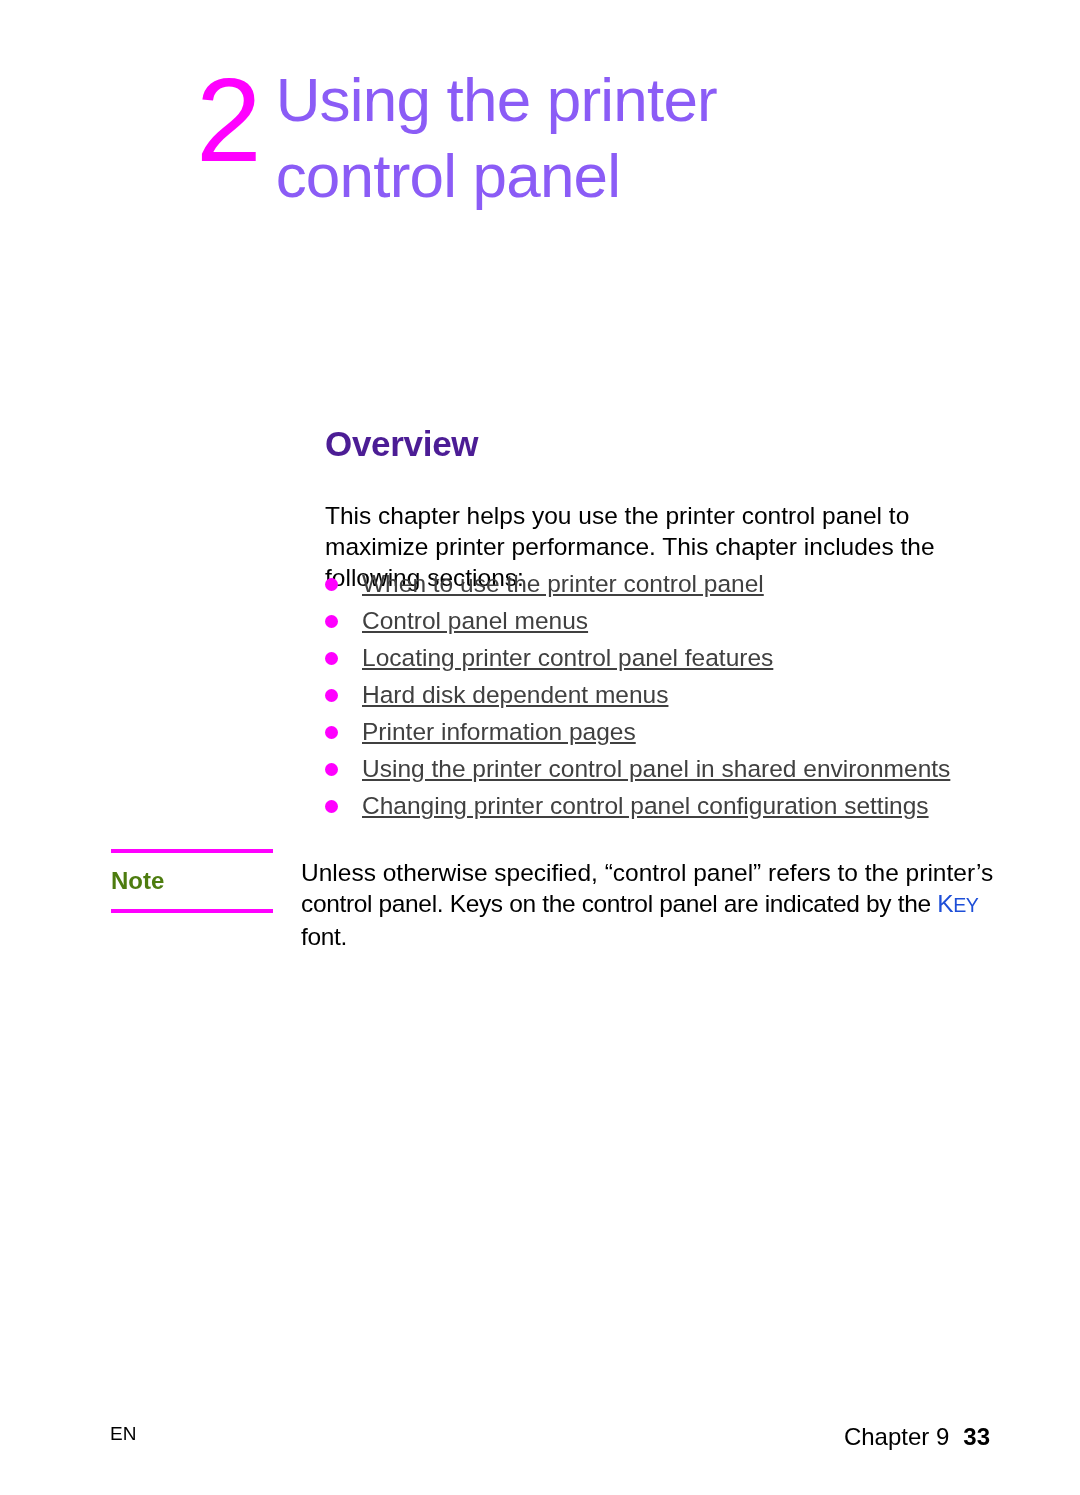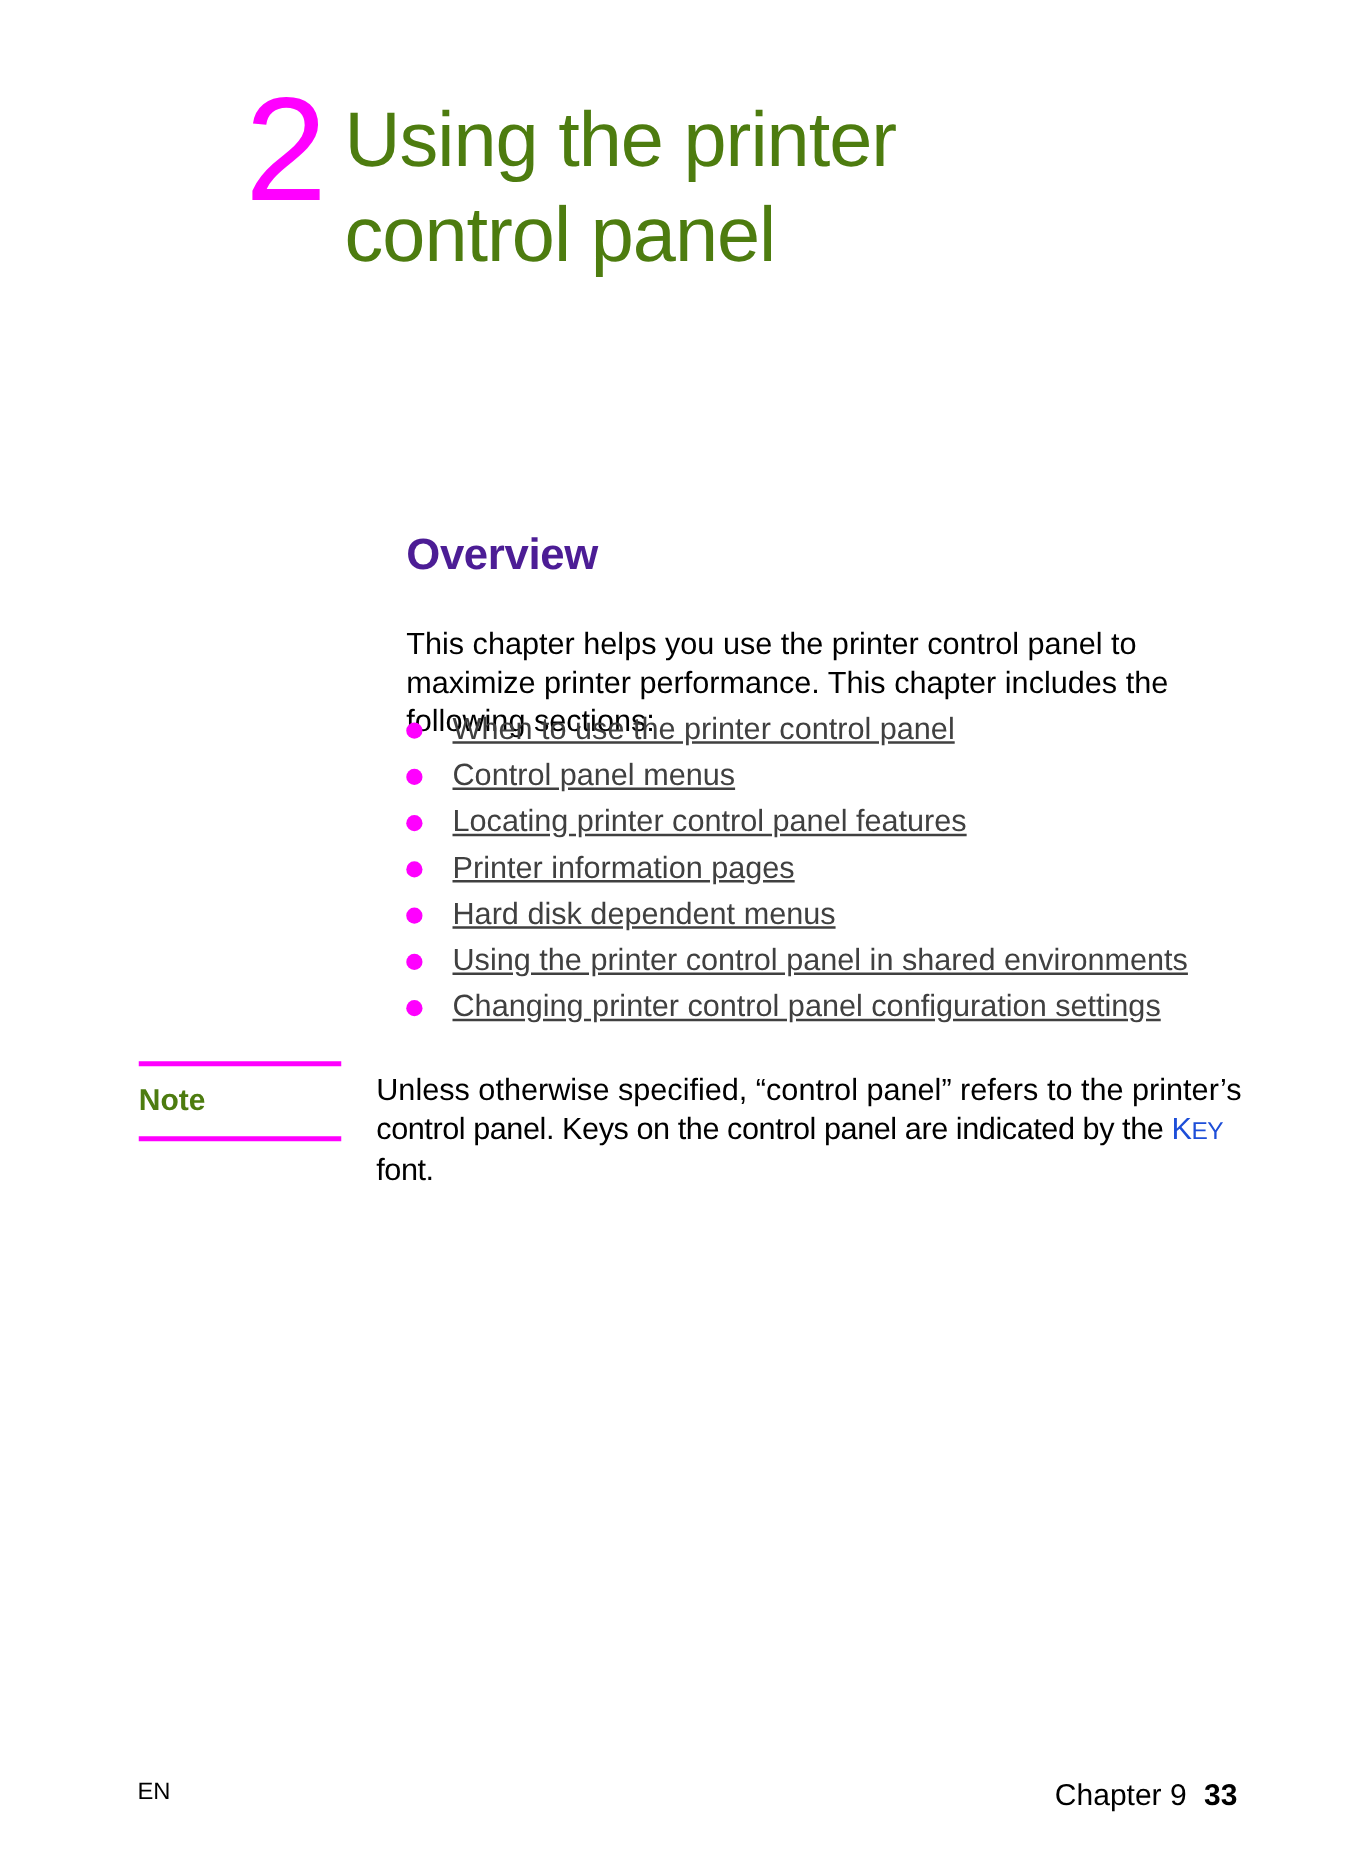--- a/index.html
+++ b/index.html
@@ -31,27 +31,26 @@
   .chapter-number {
     color: #ff00ff;
     font-size: 118px;
     line-height: 0.93;
     font-weight: 400;
     letter-spacing: -2px;
     margin-right: 16px;
     margin-top: 4px;
   }
   .chapter-title {
-    color: #4d7c0f;
+    color: #8b5cf6;
     font-size: 62px;
     line-height: 1.22;
     font-weight: 400;
     letter-spacing: -0.8px;
     max-width: 560px;
-    margin-top: 13px;
   }
 
   
   .overview-heading {
     position: absolute;
     left: 325px;
     top: 424px;
     color: #4c1d95;
     font-size: 35px;
     font-weight: bold;
@@ -194,25 +193,25 @@
     <div class="link-item">
       <span class="bullet-dot"></span>
       <span class="link-text">Control panel menus</span>
     </div>
     <div class="link-item">
       <span class="bullet-dot"></span>
       <span class="link-text">Locating printer control panel features</span>
     </div>
     <div class="link-item">
       <span class="bullet-dot"></span>
+      <span class="link-text">Hard disk dependent menus</span>
+    </div>
+    <div class="link-item">
+      <span class="bullet-dot"></span>
       <span class="link-text">Printer information pages</span>
-    </div>
-    <div class="link-item">
-      <span class="bullet-dot"></span>
-      <span class="link-text">Hard disk dependent menus</span>
     </div>
     <div class="link-item">
       <span class="bullet-dot"></span>
       <span class="link-text">Using the printer control panel in shared environments</span>
     </div>
     <div class="link-item">
       <span class="bullet-dot"></span>
       <span class="link-text">Changing printer control panel configuration settings</span>
     </div>
   </div>

